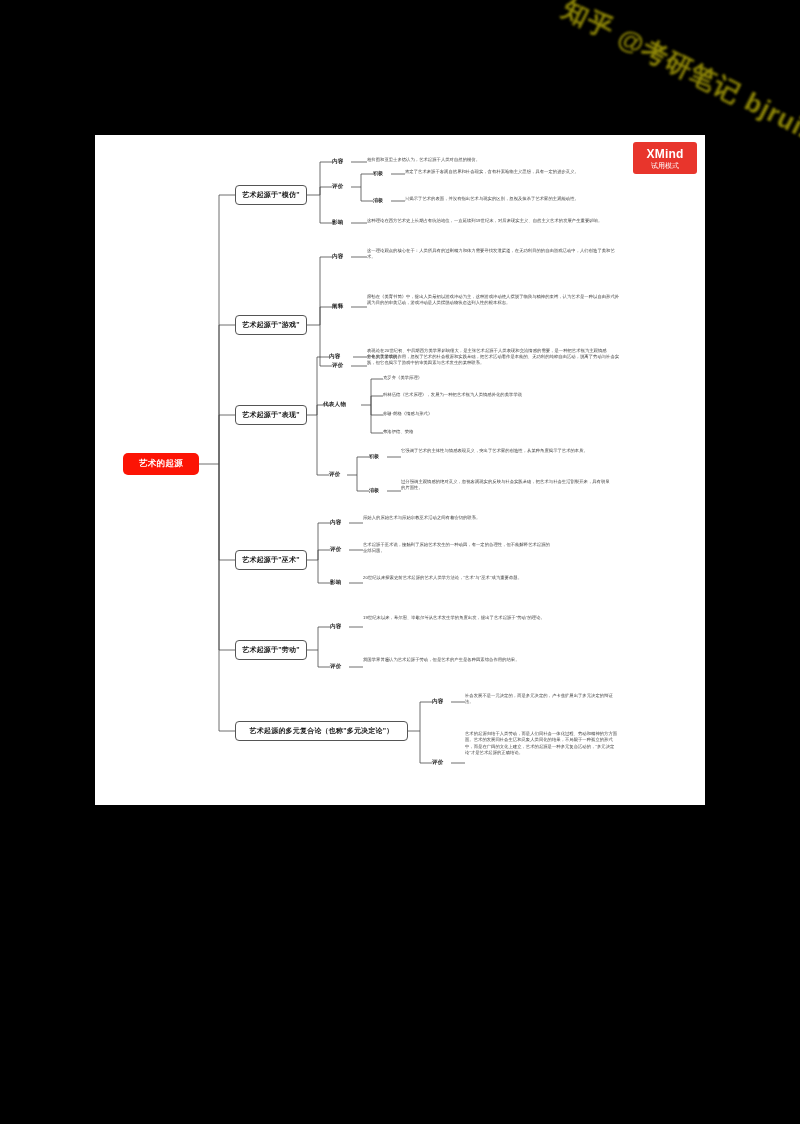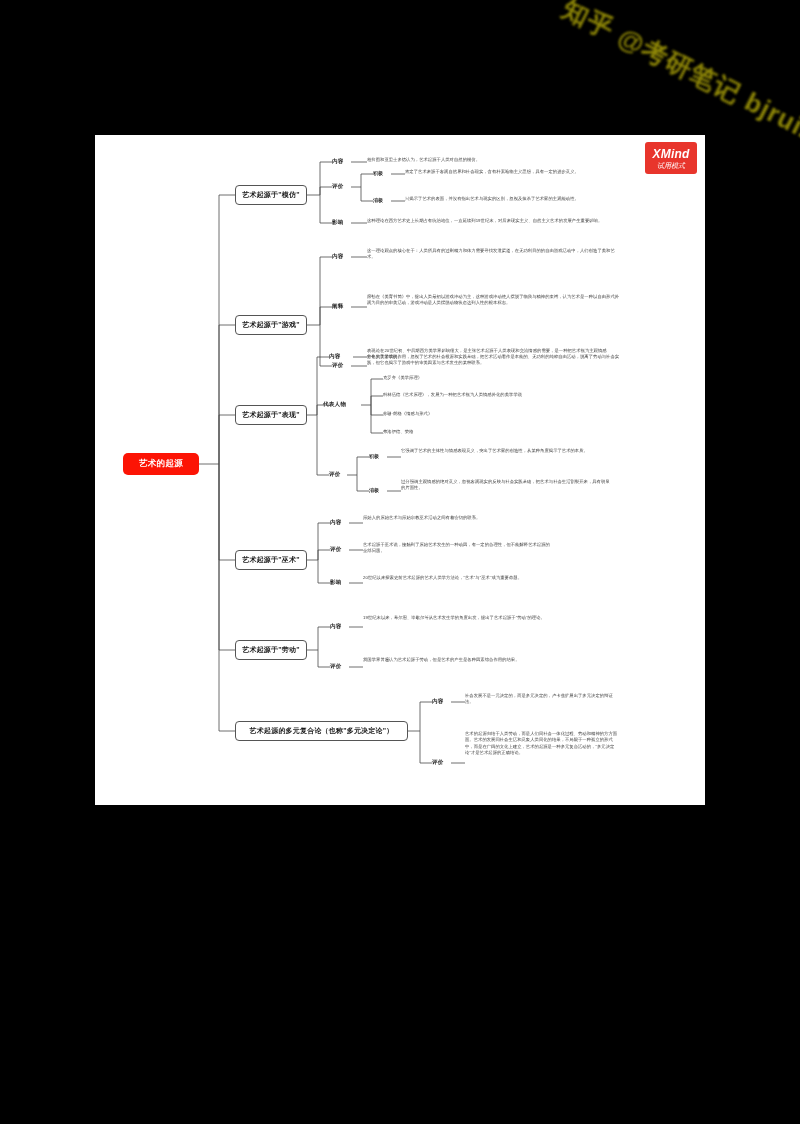--- a/index.html
+++ b/index.html
@@ -11,23 +11,23 @@
     display:flex;align-items:center;justify-content:center;pointer-events:none;}
   #watermark span{transform:rotate(27deg);color:#9a9208;font-weight:bold;
     font-size:26px;letter-spacing:1px;opacity:.92;white-space:nowrap;
     filter:blur(1.1px);}
 
   
   #canvas{position:absolute;left:95px;top:135px;width:610px;height:670px;
     background:#fff;overflow:hidden;}
 
   
-  #xmind-badge{position:absolute;right:8px;top:7px;width:52px;height:32px;
+  #xmind-badge{position:absolute;right:8px;top:7px;width:64px;height:32px;
     background:#e8352c;border-radius:3px;display:flex;flex-direction:column;
-    align-items:center;justify-content:center;line-height:1;font-style:italic;}
+    align-items:center;justify-content:center;line-height:1;}
   #xmind-badge .bn{color:#fff;font-size:12px;font-weight:bold;letter-spacing:.2px;}
   #xmind-badge .bt{color:#fff;font-size:7px;margin-top:2px;}
 
   
   #wires{position:absolute;left:0;top:0;width:610px;height:670px;}
   #wires path,#wires line{fill:none;stroke:#4a4a4a;stroke-width:.8;}
 
   
   .node{position:absolute;box-sizing:border-box;}
 

